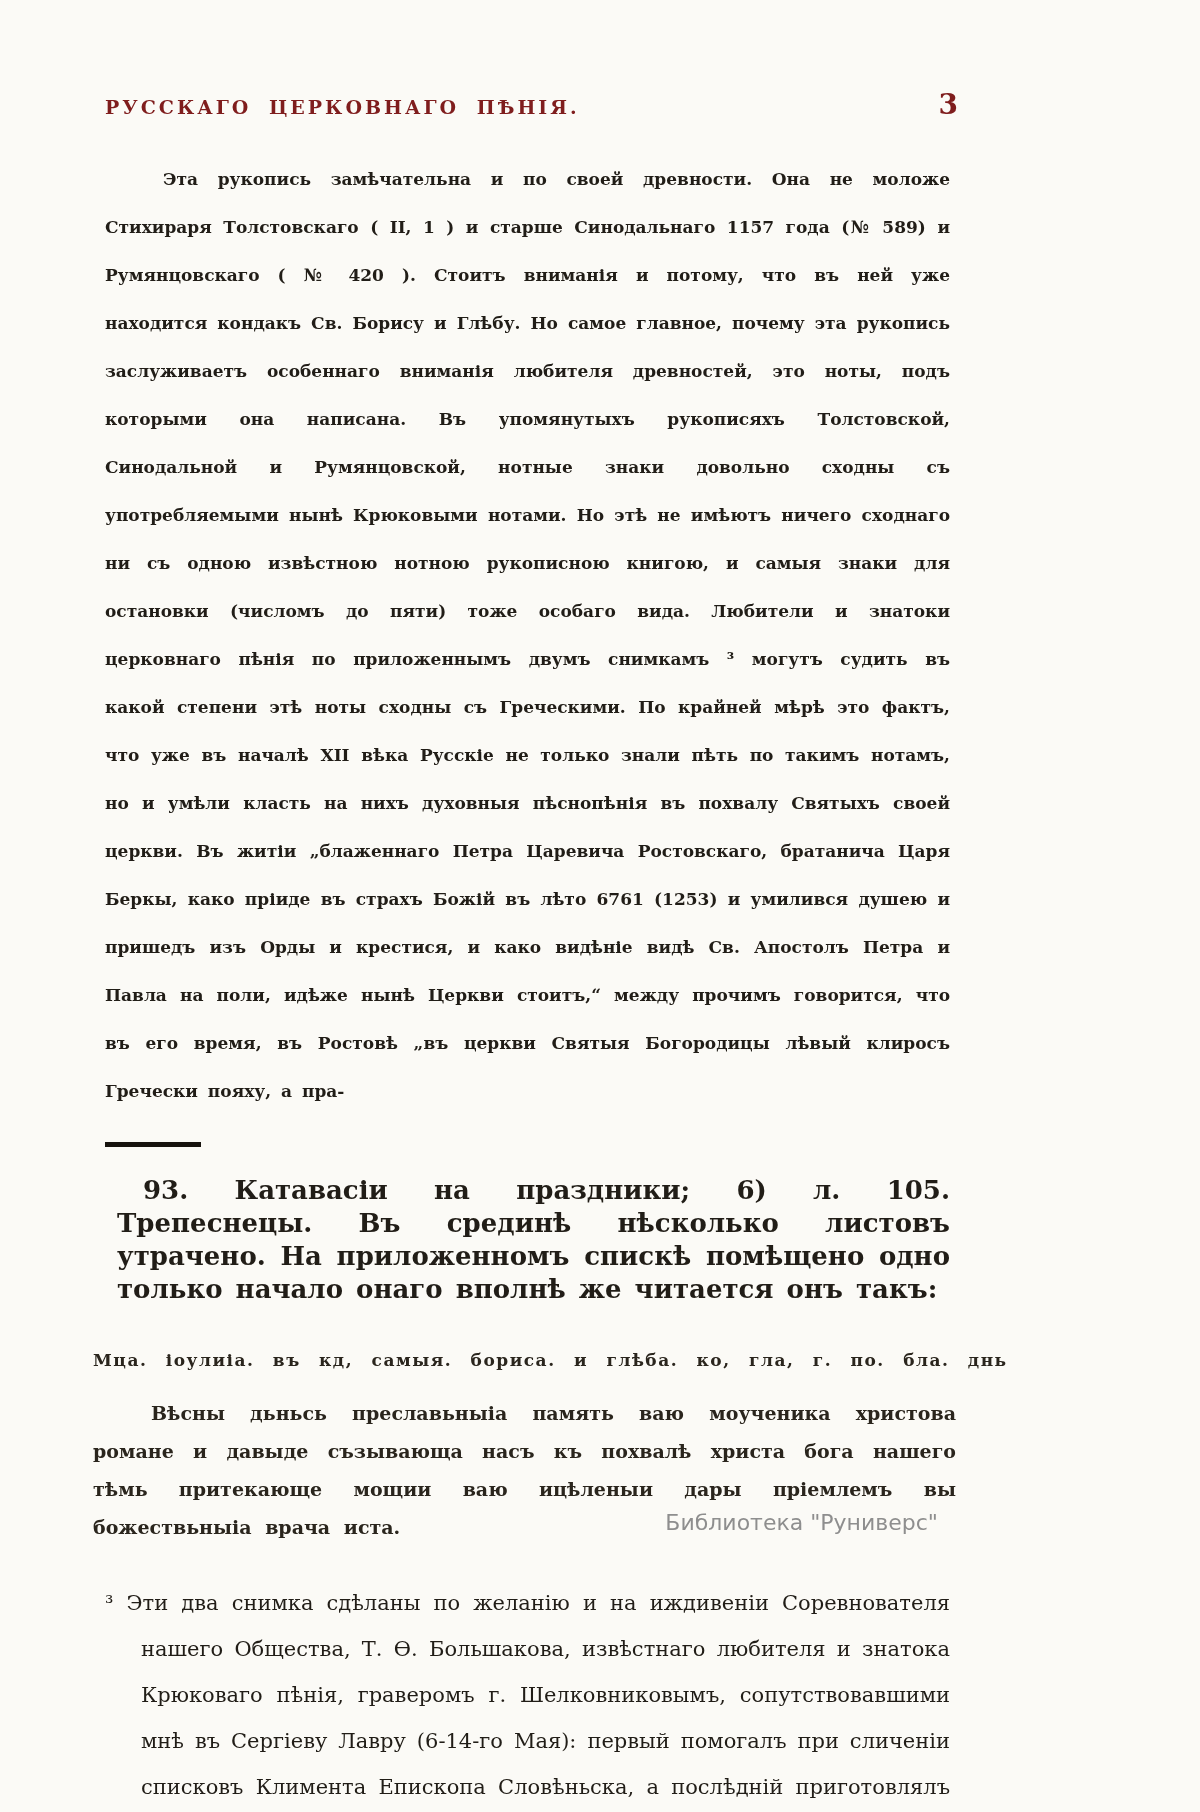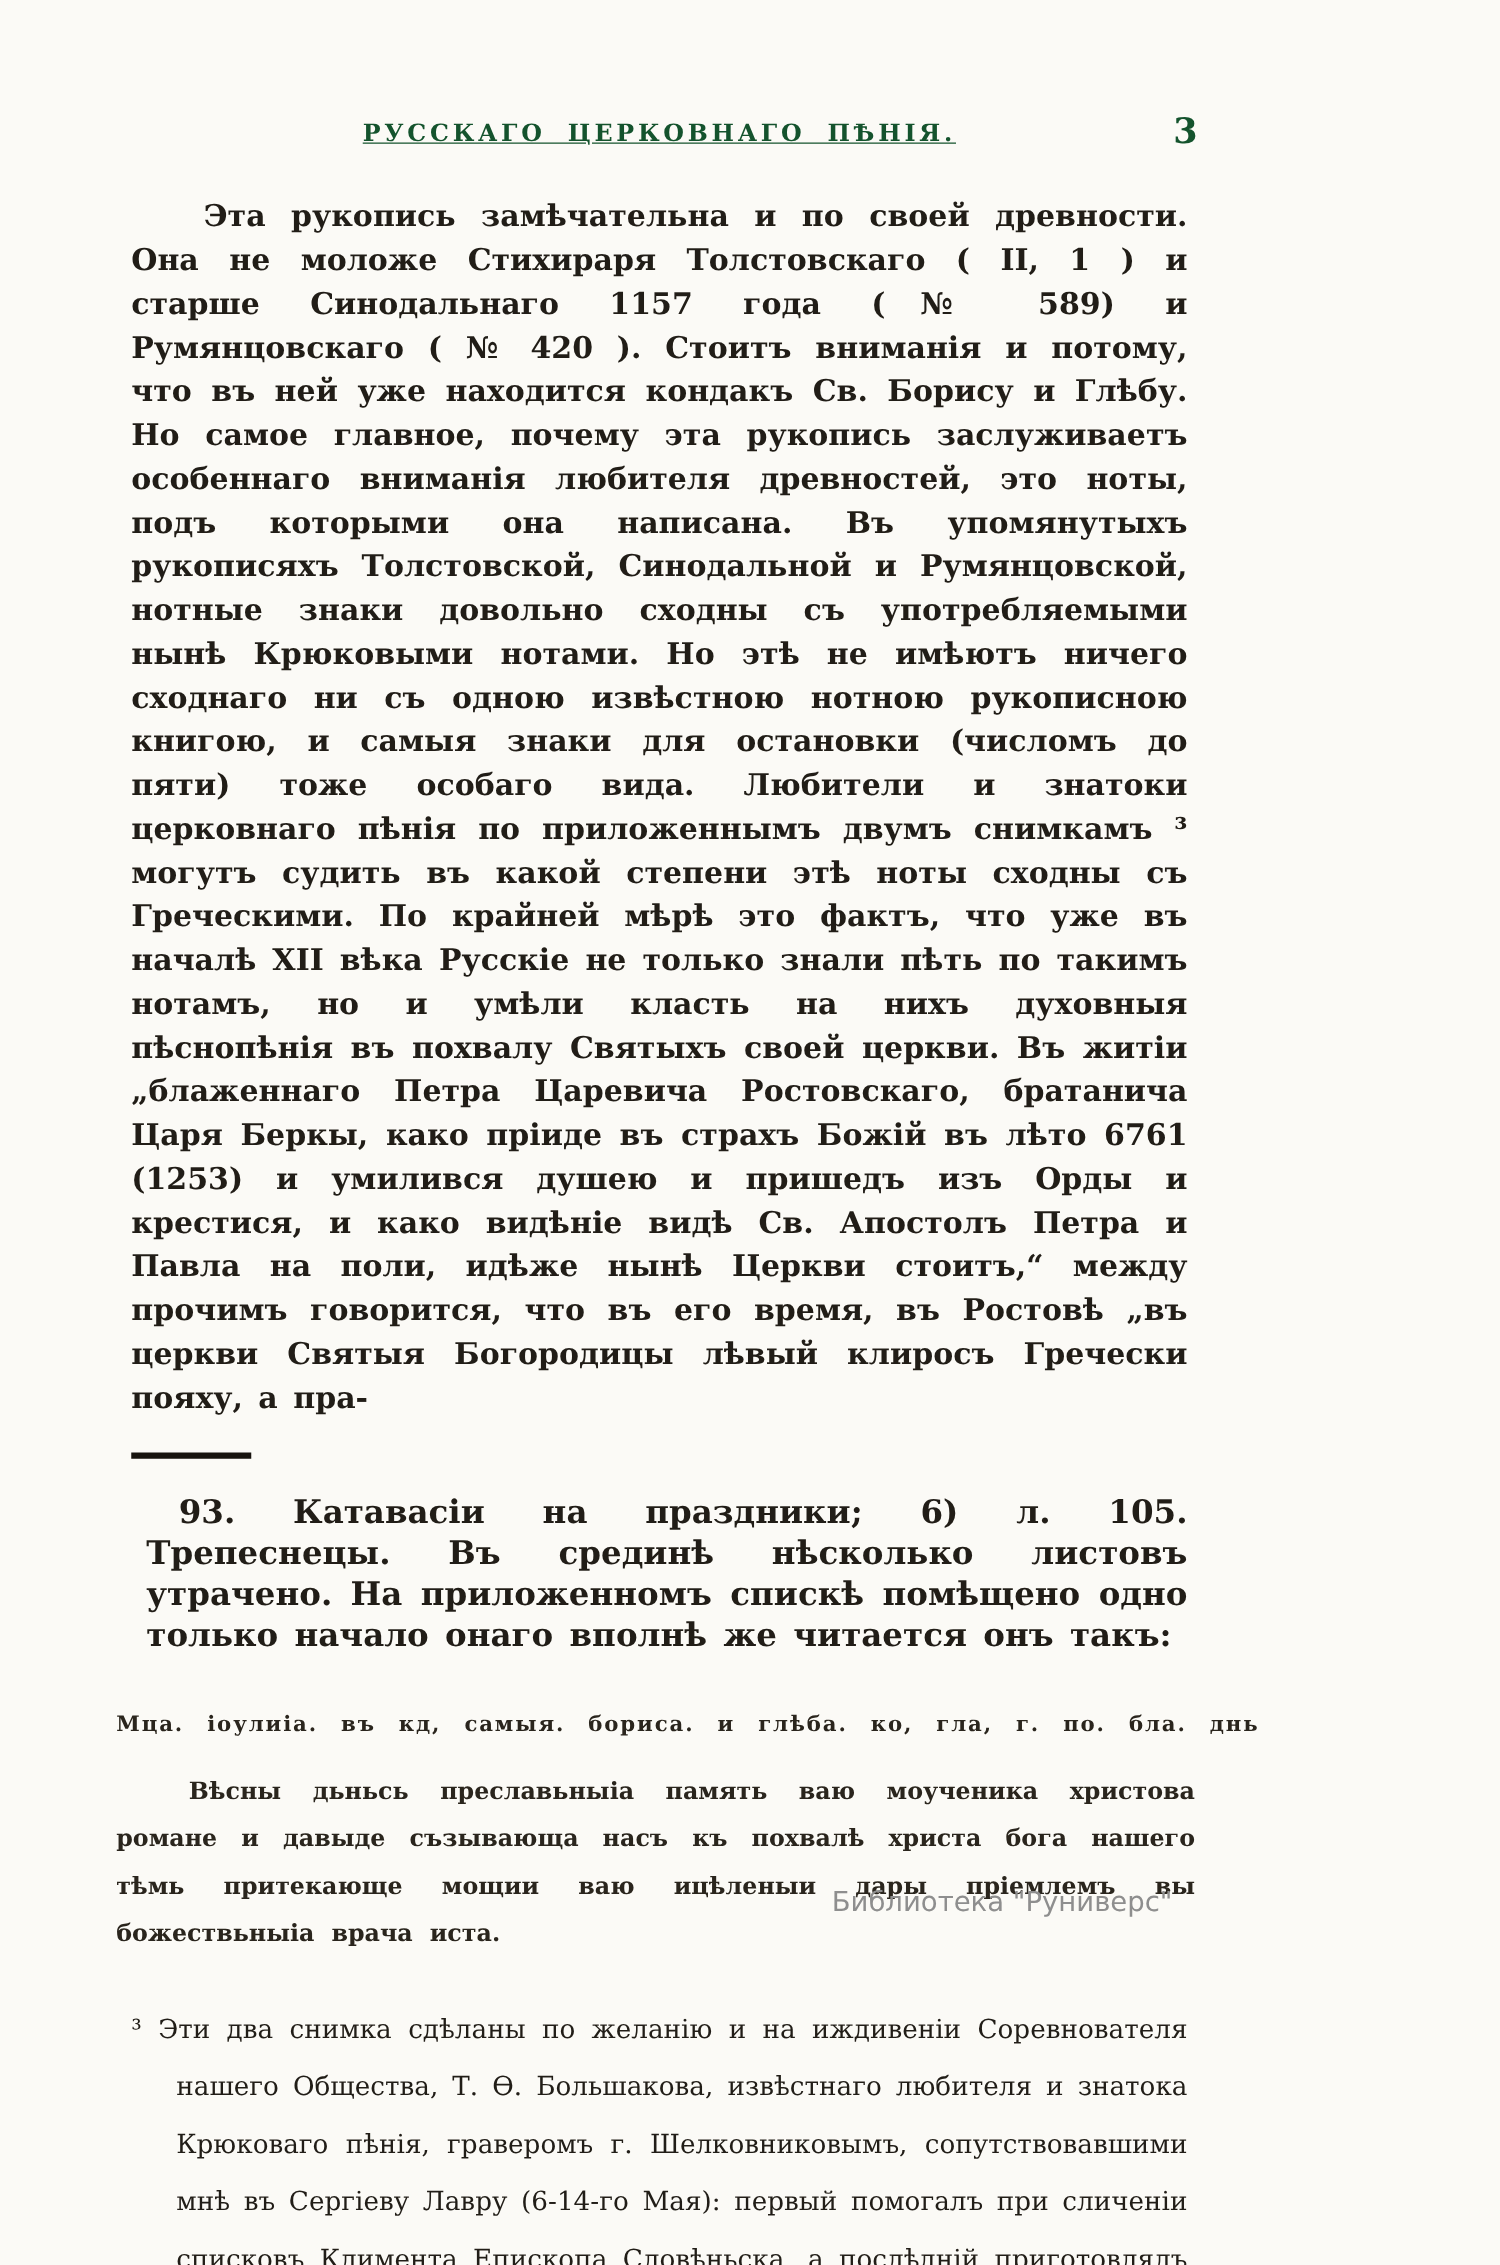--- a/index.html
+++ b/index.html
@@ -13,41 +13,40 @@
   .page {
     position: relative;
     width: 1200px;
     height: 1812px;
     background: #fbfaf6;
     padding: 96px 250px 0 105px;
     overflow: hidden;
   }
   .page-header {
     position: relative;
-    text-align: center;
+    text-align: left;
     font-weight: bold;
     font-size: 19px;
     letter-spacing: 3px;
     word-spacing: 8px;
-    color: #14532d;
-    text-decoration: underline;
+    color: #7f1d1d;
   }
   .page-number {
     position: absolute;
     right: -8px;
     top: -8px;
     font-size: 28px;
     letter-spacing: 0;
     font-weight: bold;
   }
   .main-paragraph {
     margin-top: 37px;
-    font-size: 24px;
+    font-size: 17px;
     font-weight: bold;
-    line-height: 35px;
+    line-height: 48px;
     text-align: justify;
     text-indent: 58px;
     word-spacing: 4px;
   }
   .footnote-rule {
     margin-top: 27px;
     width: 96px;
     height: 5px;
     background: #17130e;
   }

